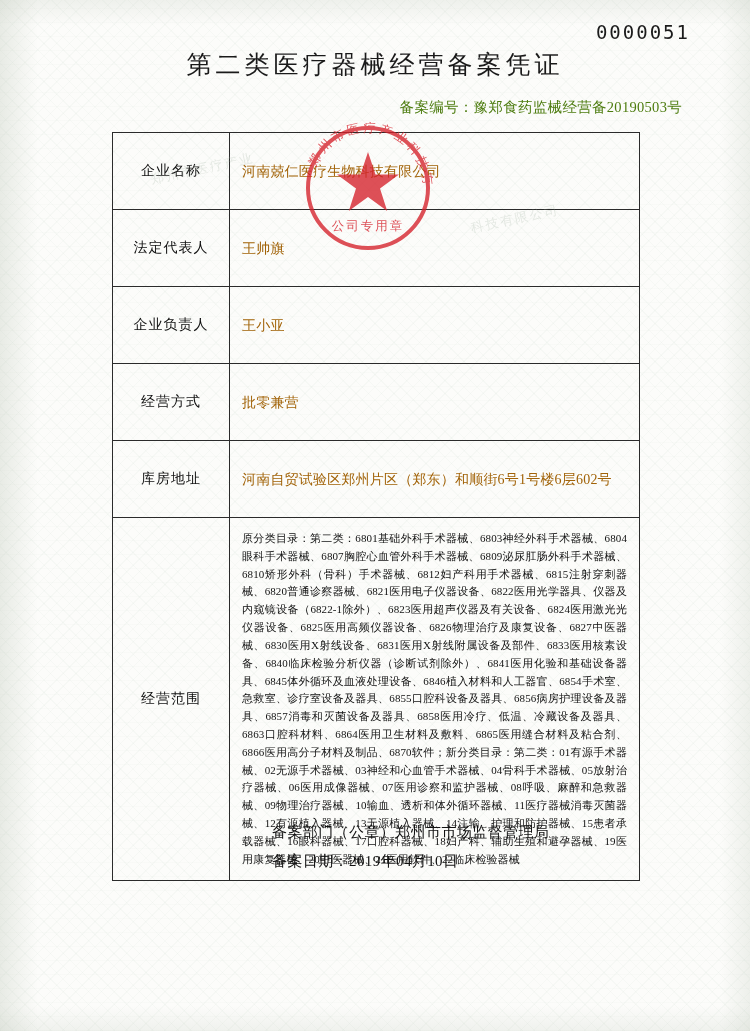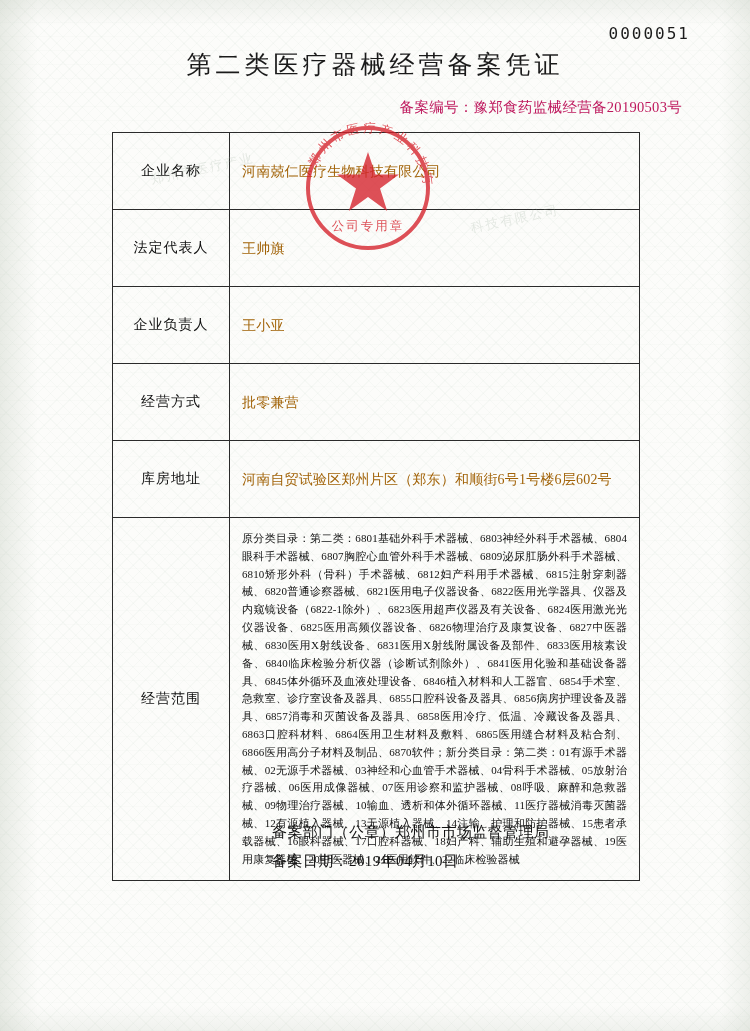--- a/index.html
+++ b/index.html
@@ -52,21 +52,21 @@
     font-weight: normal;
     margin: 0;
     padding-top: 48px;
     font-family: Liberation Sans, sans-serif;
   }
   .record-no {
     position: absolute;
     top: 98px;
     right: 68px;
     font-size: 14.5px;
-    color: #be185d;
+    color: #4d7c0f;
     letter-spacing: 0.3px;
     white-space: nowrap;
   }
   table.cert {
     position: absolute;
     top: 132px;
     left: 112px;
     width: 528px;
     border-collapse: collapse;
     background: transparent;
@@ -110,21 +110,21 @@
     font-size: 15px;
     color: #111;
     line-height: 1.95;
     letter-spacing: 0.4px;
     margin-top: 48px;
   }
   .serial {
     position: absolute;
     right: 60px;
     bottom: 38px;
-    font-size: 16px;
+    font-size: 19px;
     letter-spacing: 2px;
     color: #1b1b1b;
     font-family: "DejaVu Sans Mono", "Liberation Mono", monospace;
   }
   
   .seal {
     position: absolute;
     left: 292px;
     top: 112px;
     width: 152px;

